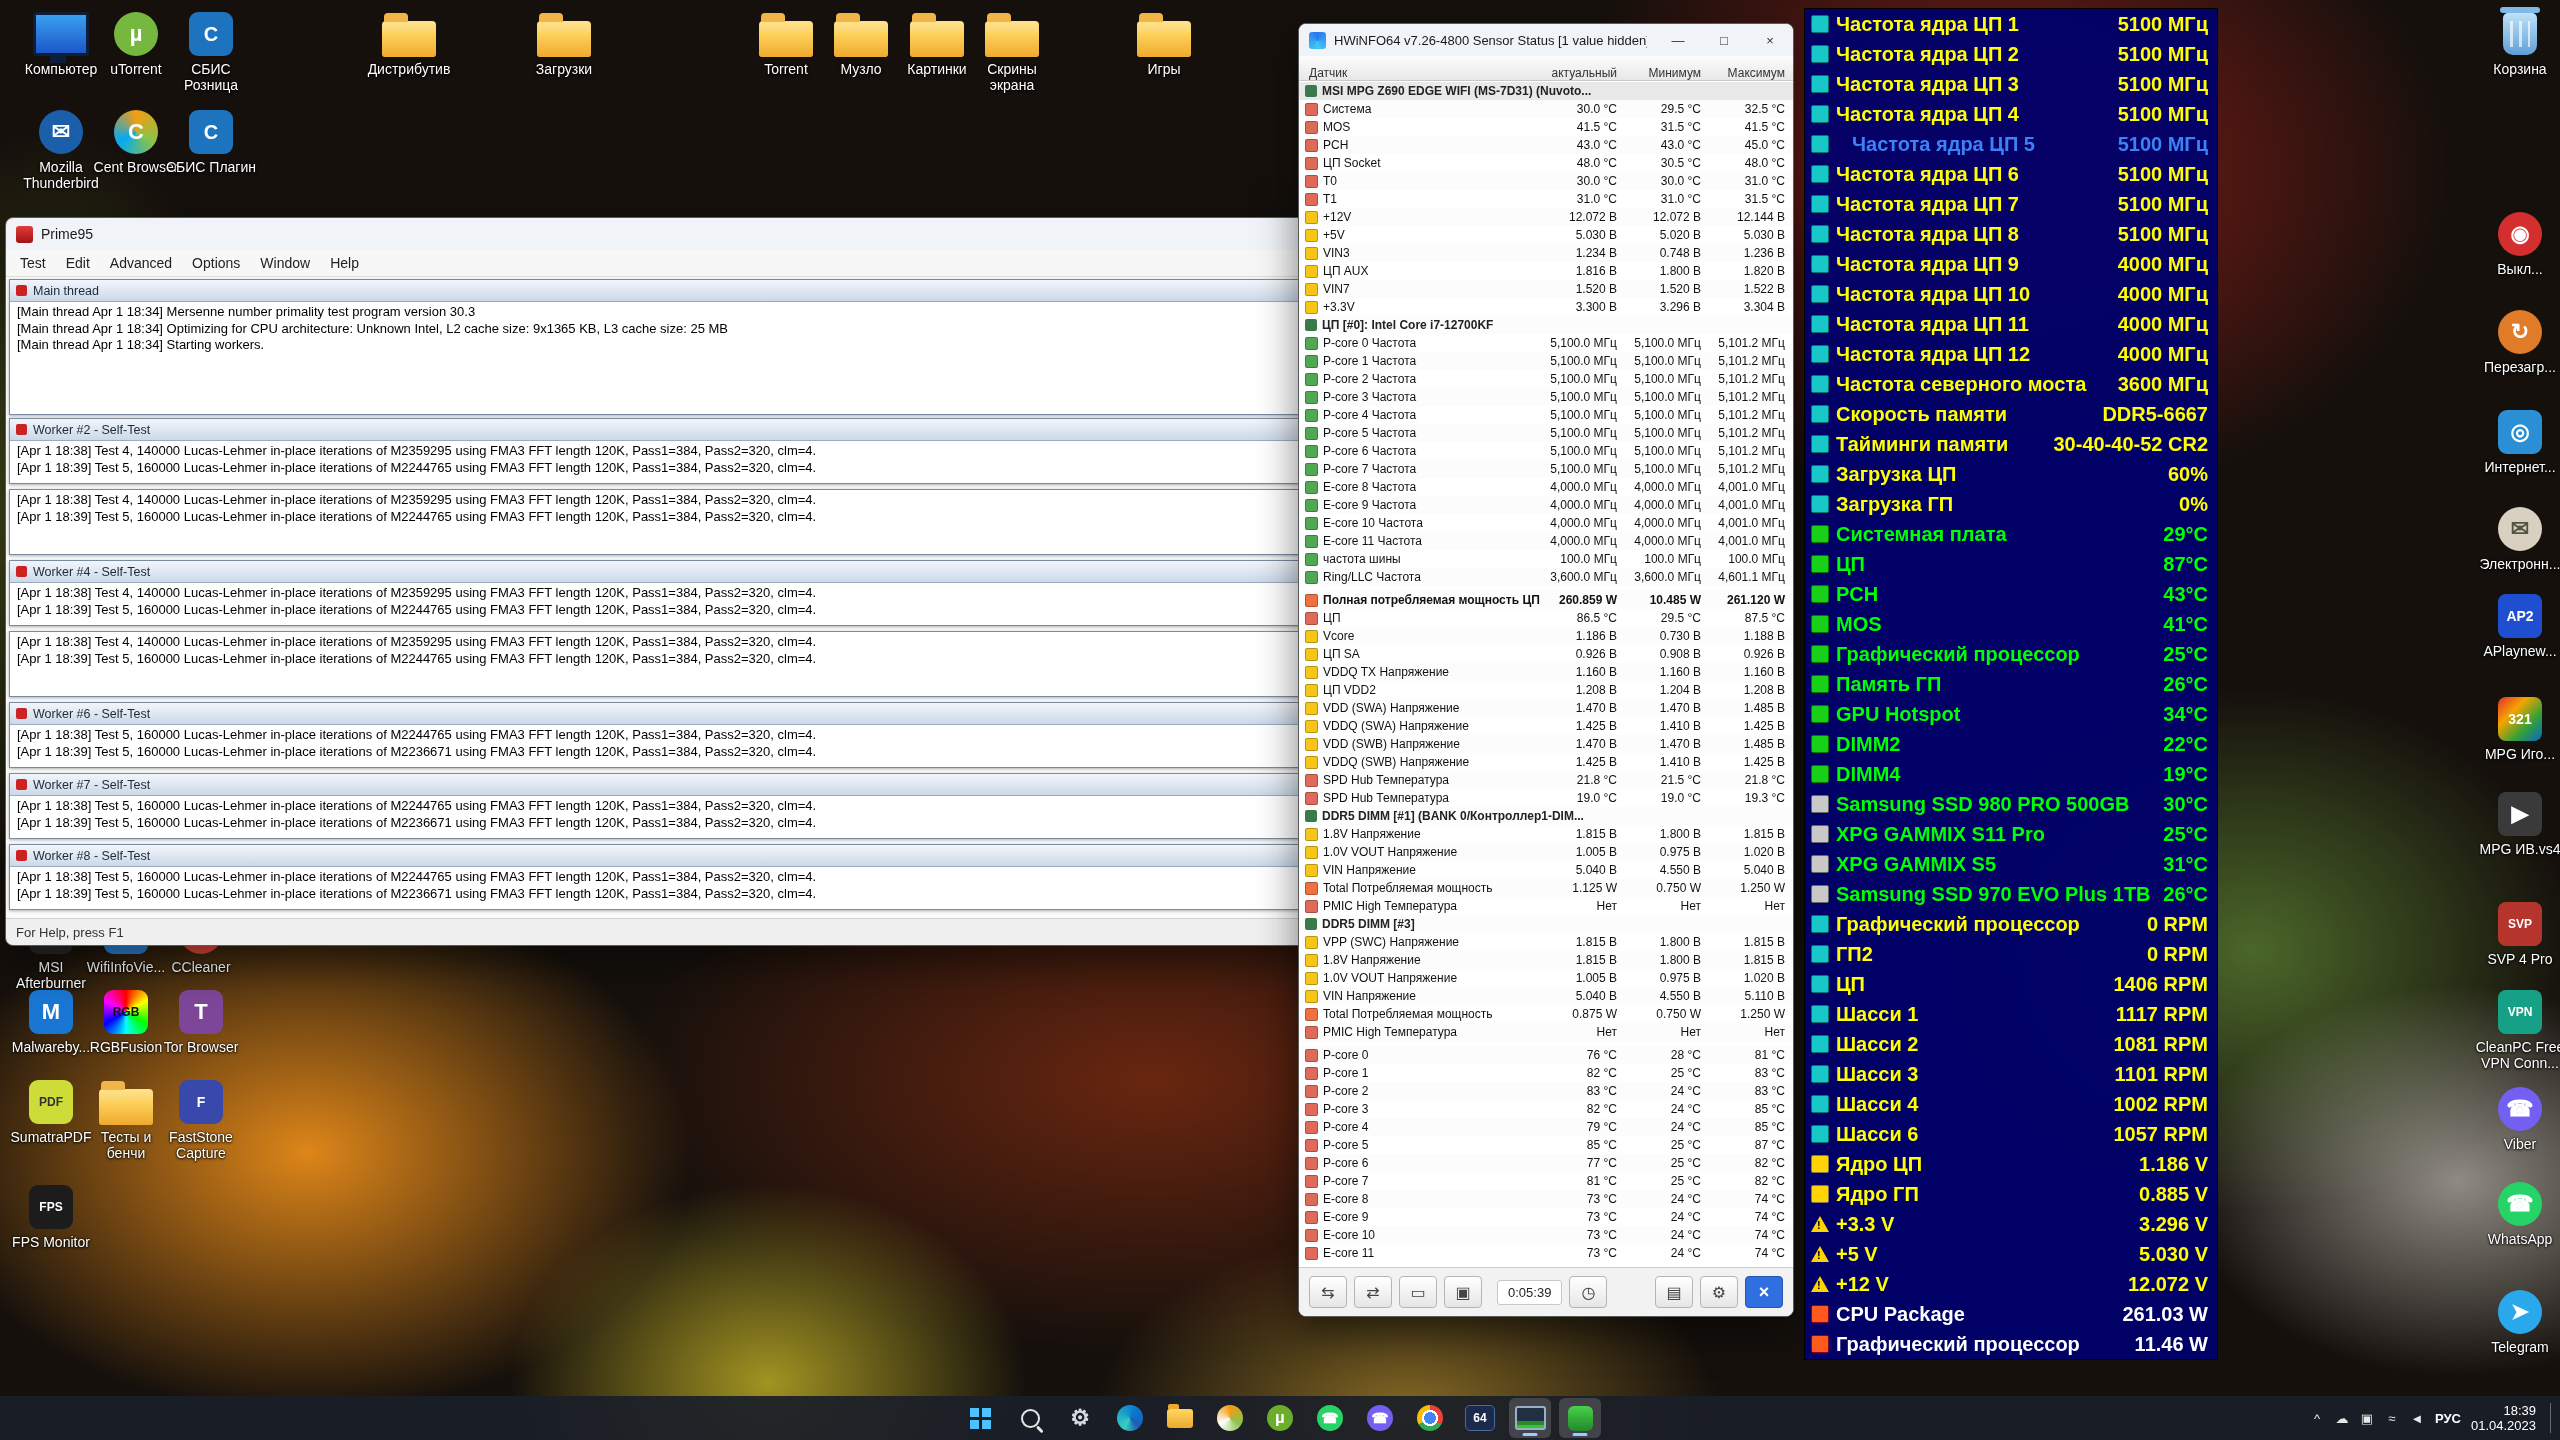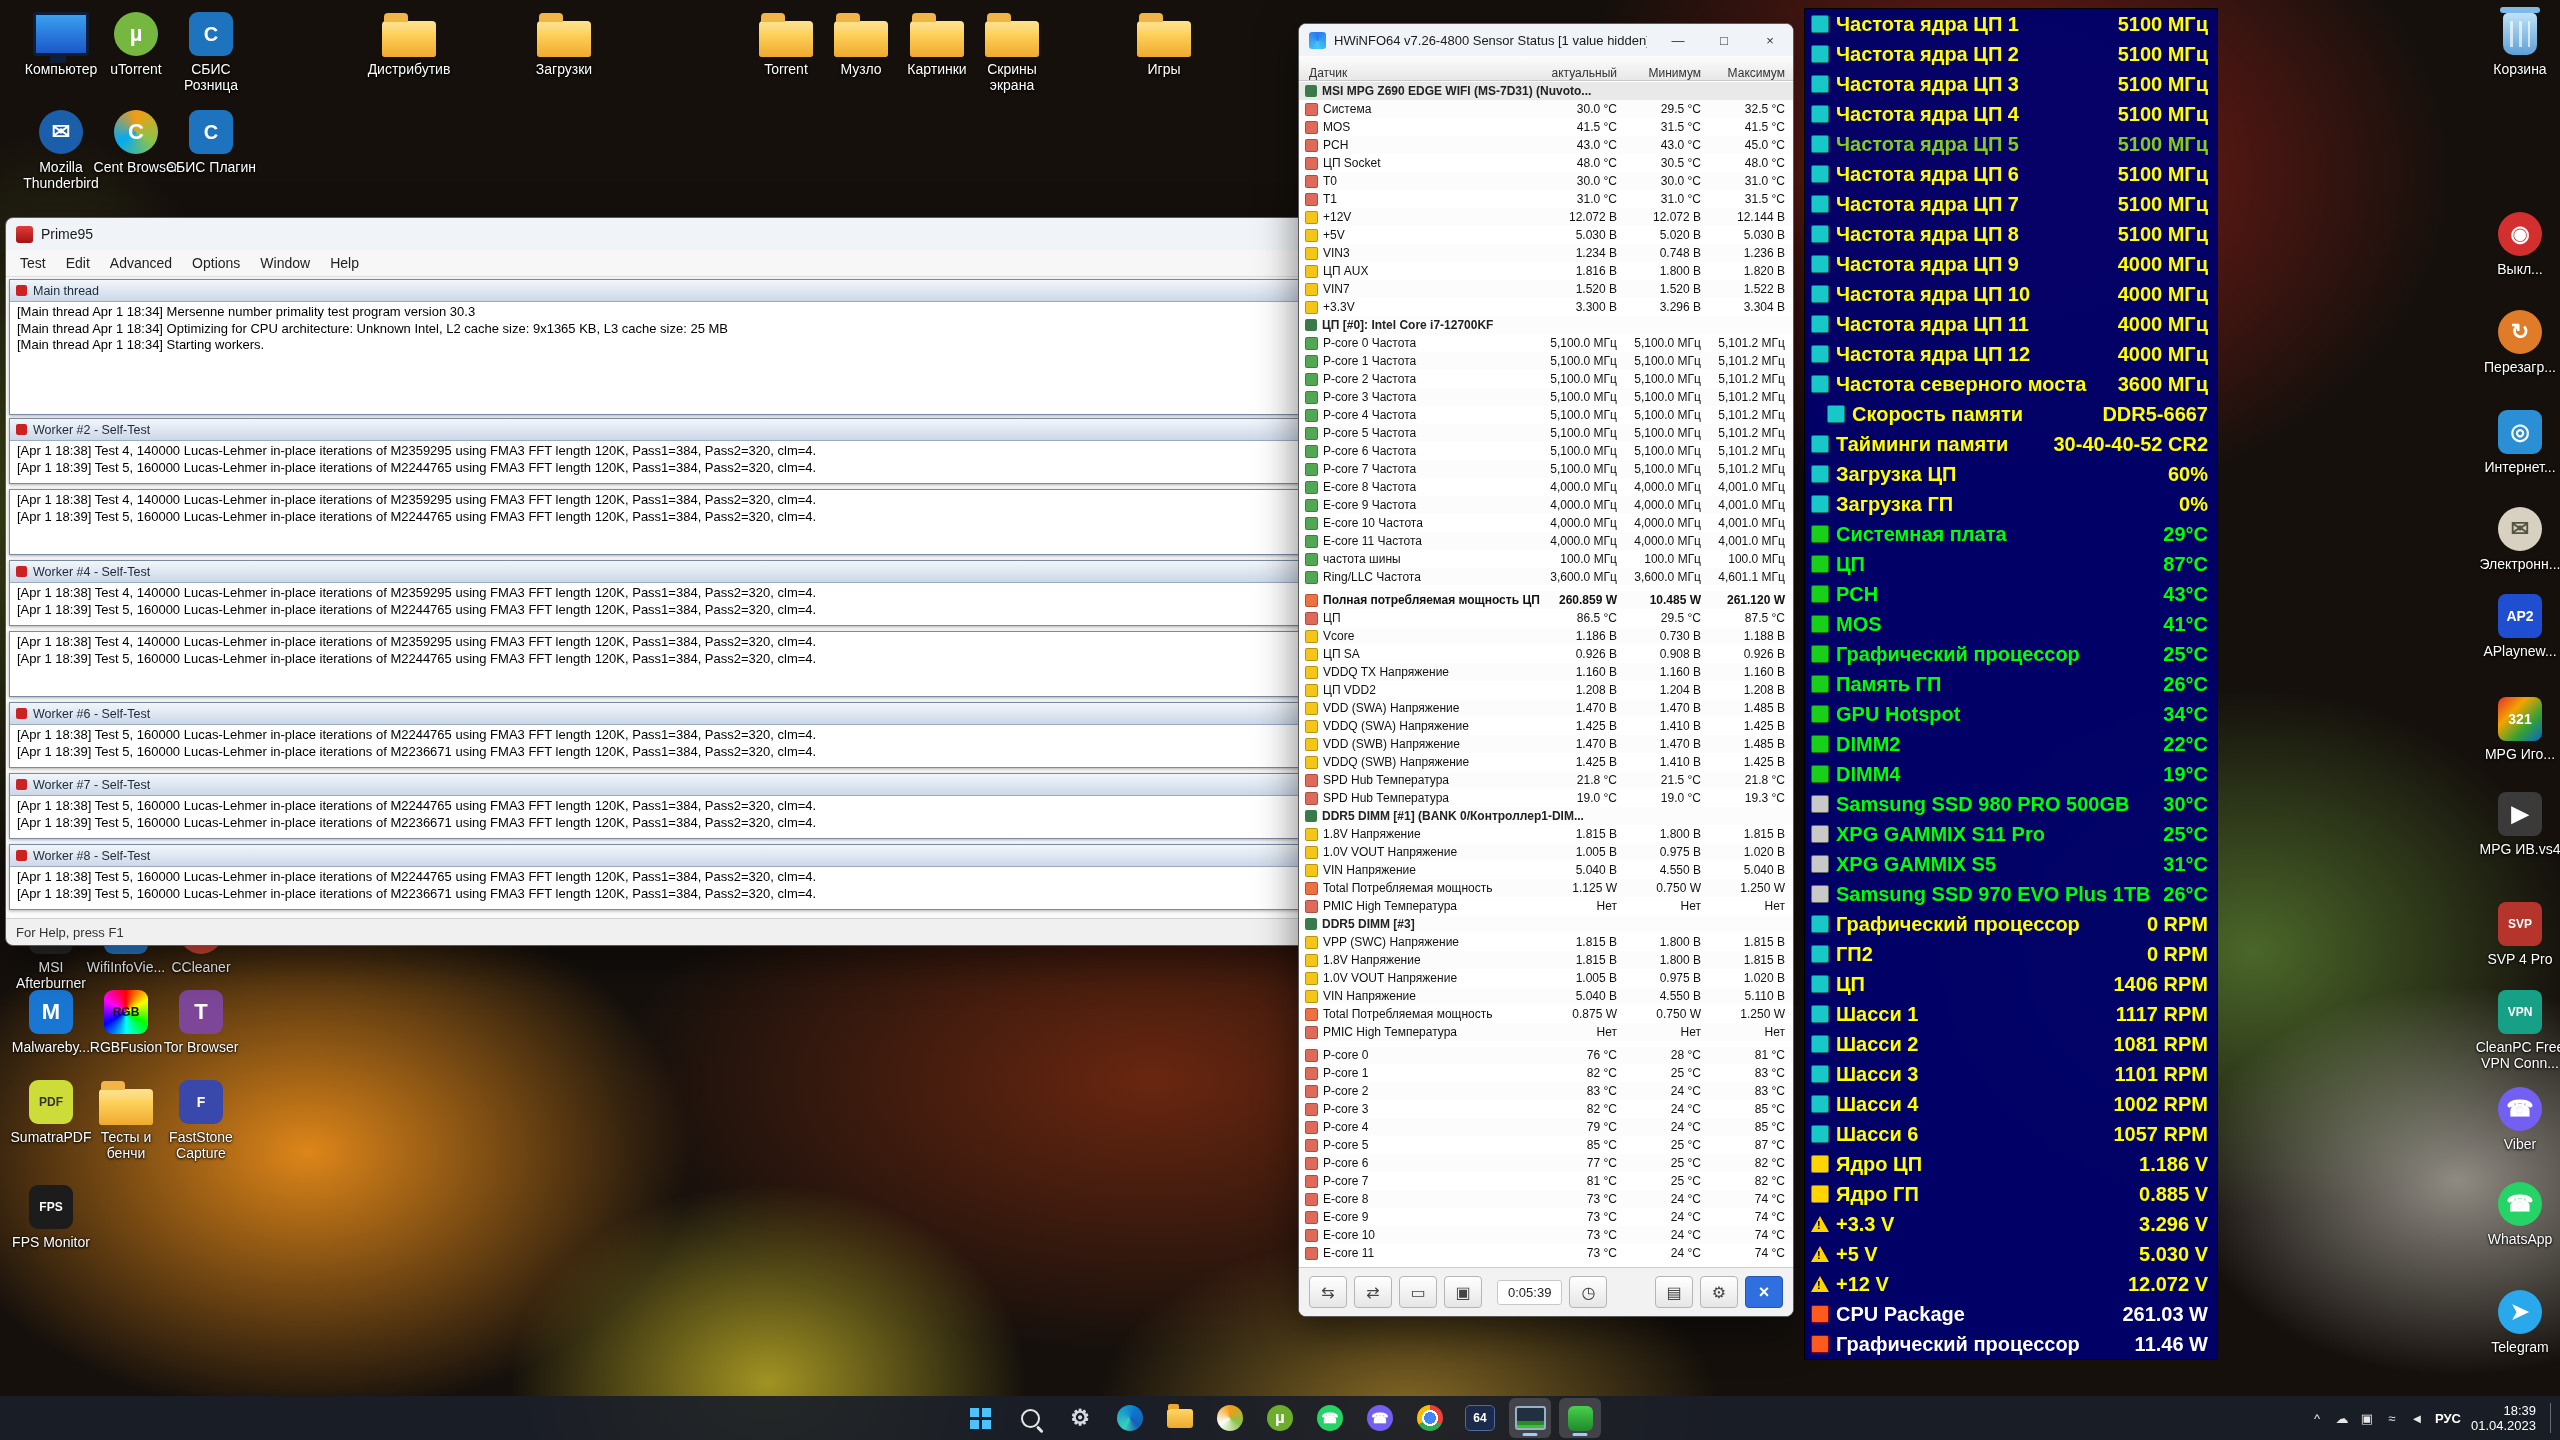--- a/index.html
+++ b/index.html
@@ -984,21 +984,21 @@
       <div class="ov-row" style="color: rgb(255, 255, 0);">
         <span class="ov-ico ov-freq"></span>
         <span class="ov-label">Частота ядра ЦП 3</span>
         <span class="ov-val">5100 МГц</span>
       </div>
       <div class="ov-row" style="color: rgb(255, 255, 0);">
         <span class="ov-ico ov-freq"></span>
         <span class="ov-label">Частота ядра ЦП 4</span>
         <span class="ov-val">5100 МГц</span>
       </div>
-      <div class="ov-row" style="color: #84cc16;">
+      <div class="ov-row" style="color: #3b82f6; gap: 16px;">
         <span class="ov-ico ov-freq"></span>
         <span class="ov-label">Частота ядра ЦП 5</span>
         <span class="ov-val">5100 МГц</span>
       </div>
       <div class="ov-row" style="color: rgb(255, 255, 0);">
         <span class="ov-ico ov-freq"></span>
         <span class="ov-label">Частота ядра ЦП 6</span>
         <span class="ov-val">5100 МГц</span>
       </div>
       <div class="ov-row" style="color: rgb(255, 255, 0);">
@@ -1029,21 +1029,21 @@
       <div class="ov-row" style="color: rgb(255, 255, 0); justify-content: flex-end;">
         <span class="ov-ico ov-freq"></span>
         <span class="ov-label">Частота ядра ЦП 12</span>
         <span class="ov-val">4000 МГц</span>
       </div>
       <div class="ov-row" style="color: rgb(255, 255, 0);">
         <span class="ov-ico ov-freq"></span>
         <span class="ov-label">Частота северного моста</span>
         <span class="ov-val">3600 МГц</span>
       </div>
-      <div class="ov-row" style="color: rgb(255, 255, 0); margin-left: 16px;">
+      <div class="ov-row" style="color: rgb(255, 255, 0);">
         <span class="ov-ico ov-mem"></span>
         <span class="ov-label">Скорость памяти</span>
         <span class="ov-val">DDR5-6667</span>
       </div>
       <div class="ov-row" style="color: rgb(255, 255, 0);">
         <span class="ov-ico ov-mem"></span>
         <span class="ov-label">Тайминги памяти</span>
         <span class="ov-val">30-40-40-52 CR2</span>
       </div>
       <div class="ov-row" style="color: rgb(255, 255, 0);">

